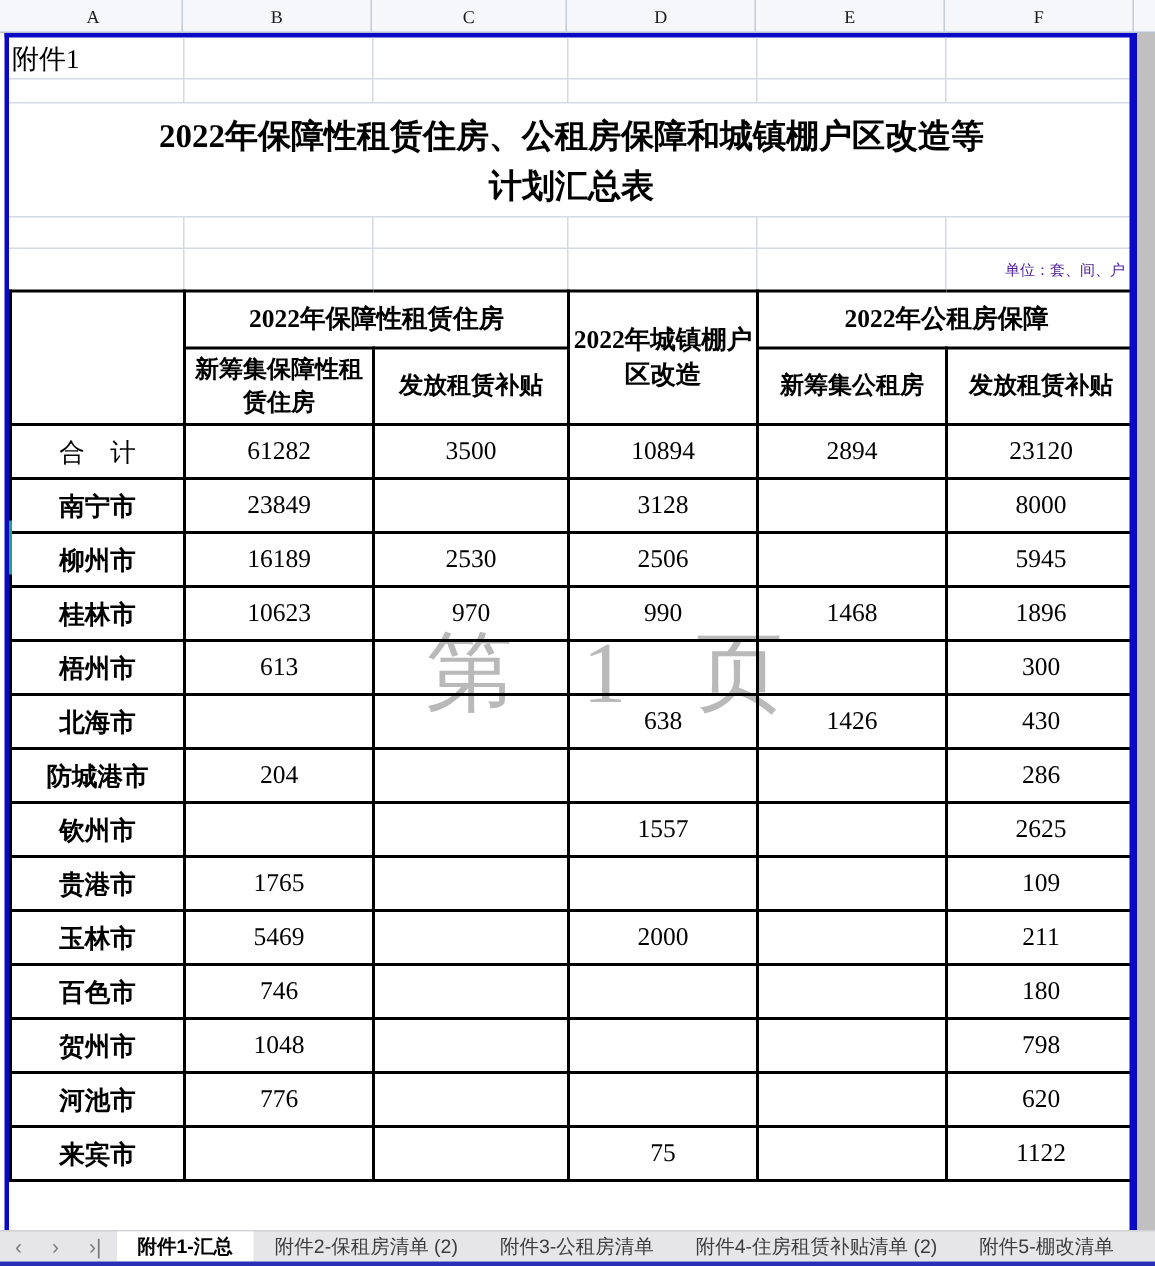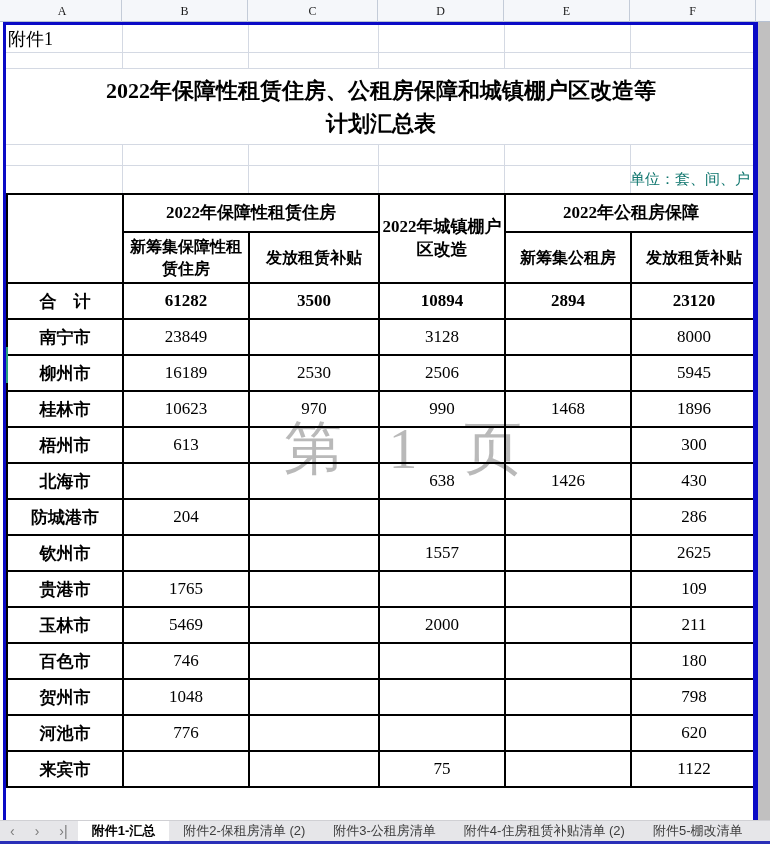--- a/index.html
+++ b/index.html
@@ -23,35 +23,35 @@
   .gridline-v { position:absolute; width:1px; background:#d4d9e3; }
   .gridline-h { position:absolute; height:1px; background:#d4d9e3; }
 
   .cell-a2 { position:absolute; left:2px; top:1px; width:300px; height:26px;
              font-size:18px; color:#000; display:flex; align-items:center; }
   .title-cell { position:absolute; left:0; top:44px; width:750px; height:75px;
                 display:flex; align-items:center; justify-content:center; text-align:center;
                 font-size:22px; font-weight:bold; color:#000; line-height:1.5; }
   .unit-note { position:absolute; left:0; top:141px; width:748px; height:27px;
                display:flex; align-items:center; justify-content:flex-end;
-               font-size:15px; color:#0f766e; padding-right:4px; }
+               font-size:10px; color:#4c1d95; padding-right:4px; }
 
   
   .watermark { position:absolute; left:278px; top:385px; font-size:58px;
                color:rgba(128,128,128,0.55); letter-spacing:16px; white-space:nowrap;
                pointer-events:none; }
 
   
   table.main { position:absolute; left:0; top:168px; width:750px;
                border-collapse:collapse; table-layout:fixed; background:transparent;padding-left:24px; }
   table.main th, table.main td { border:2px solid #000; text-align:center; vertical-align:middle;
                color:#000; overflow:hidden; background:transparent; }
   table.main th { font-size:16px; font-weight:bold; line-height:1.35; padding:2px; }
   table.main td { font-size:17px; height:36px; }
-  table.main tr.total td { font-weight:bold; }
+  table.main tr.total td { font-weight:normal; }
   table.main td.rowlabel { font-weight:bold; }
 
   
   .green-strip { position:absolute; left:0; top:322px; width:5px; height:36px; background:#2aa07b; }
 
   
   .tabbar { position:absolute; left:0; top:820px; width:770px; height:21px;
             background:#e6e6e9; border-top:1px solid #d0d0d4; display:flex; align-items:stretch;
             font-family:"Liberation Sans","DejaVu Sans",sans-serif; }
   .navbtns { display:flex; align-items:center; padding:0 10px 0 10px; gap:20px; }

